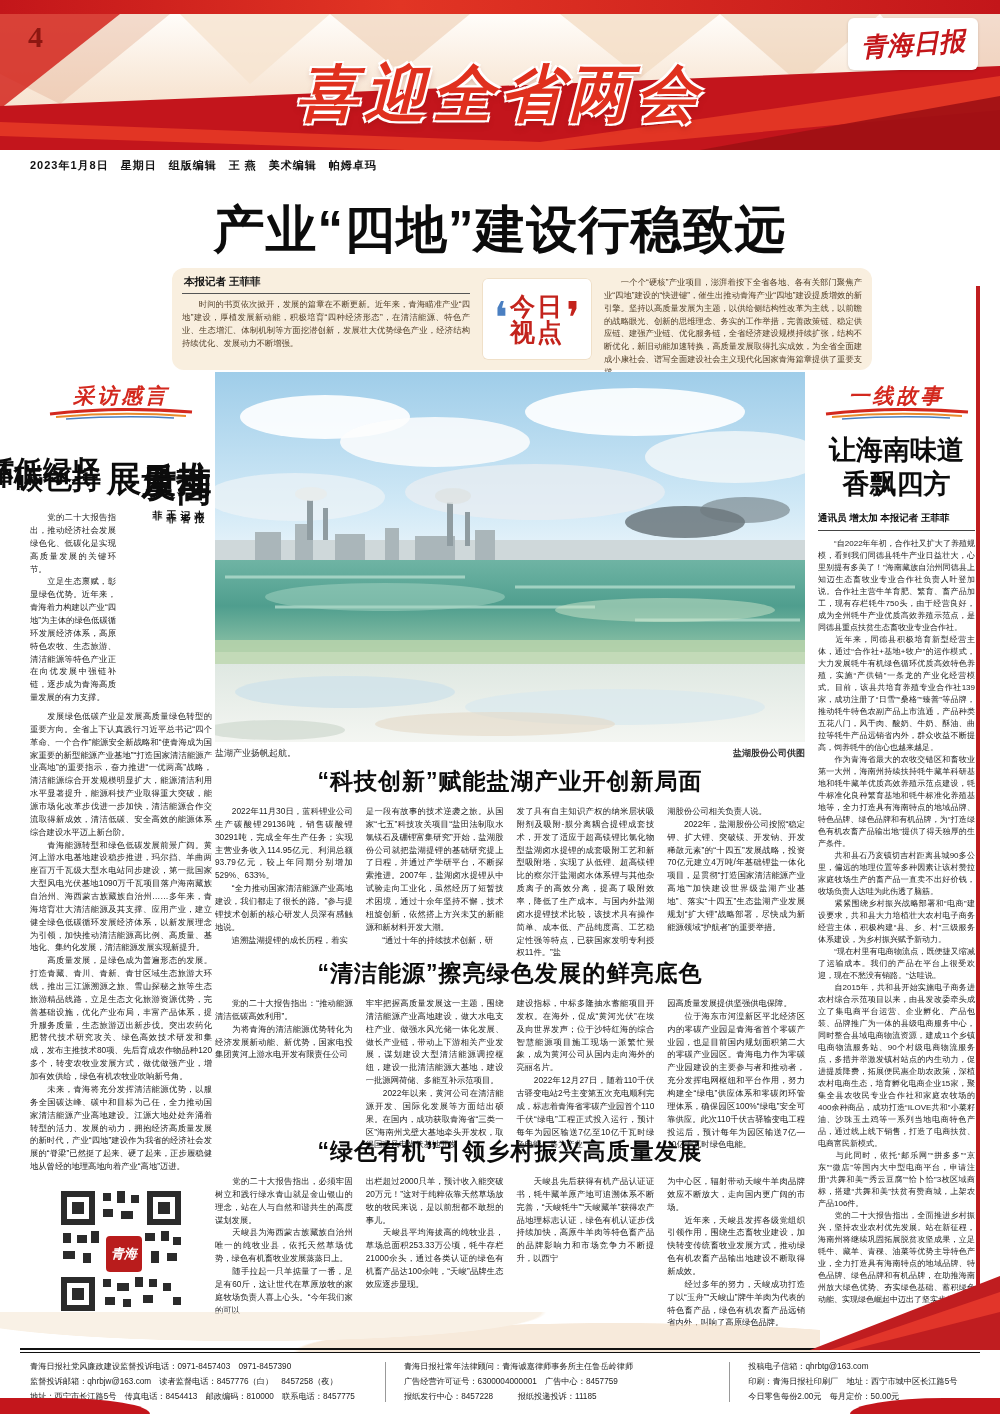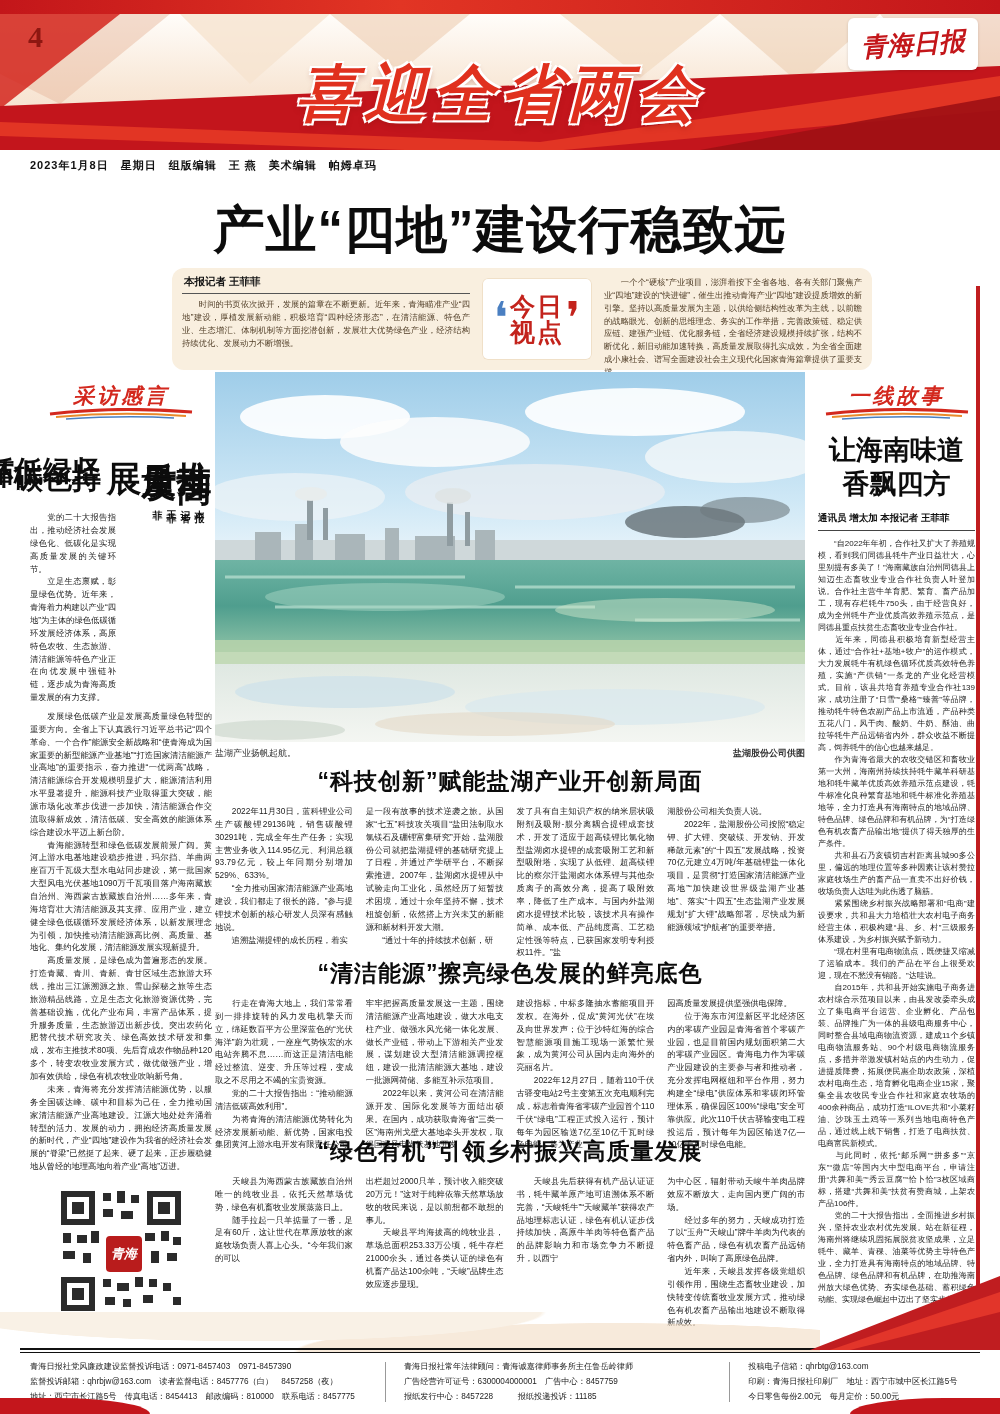--- a/index.html
+++ b/index.html
@@ -280,21 +280,20 @@
           <p class="bp">湖股份公司相关负责人说。</p>
           <p class="bp">　　2022年，盐湖股份公司按照“稳定钾、扩大锂、突破镁、开发钠、开发稀散元素”的“十四五”发展战略，投资70亿元建立4万吨/年基础锂盐一体化项目，是贯彻“打造国家清洁能源产业高地”“加快建设世界级盐湖产业基地”、落实“十四五”生态盐湖产业发展规划“扩大锂”战略部署，尽快成为新能源领域“护航者”的重要举措。</p>
         </div>
     </div>
   </div>
 
   <div class="article" style="top:958px">
     <h2 class="art-head">“清洁能源”擦亮绿色发展的鲜亮底色</h2>
     <div class="cols">
       <div>
-          <p class="bp">　　行走在青海大地上，我们常常看到一排排旋转的风力发电机擎天而立，绵延数百平方公里深蓝色的“光伏海洋”蔚为壮观，一座座气势恢宏的水电站奔腾不息……而这正是清洁电能经过整流、逆变、升压等过程，变成取之不尽用之不竭的宝贵资源。</p>
           <p class="bp">　　党的二十大报告指出：“推动能源清洁低碳高效利用”。</p>
           <p class="bp">　　为将青海的清洁能源优势转化为经济发展新动能、新优势，国家电投集团黄河上游水电开发有限责任公司</p>
         </div>
       <div>
           <p class="bp">牢牢把握高质量发展这一主题，围绕清洁能源产业高地建设，做大水电支柱产业、做强水风光储一体化发展、做长产业链，带动上下游相关产业发展，谋划建设大型清洁能源调控枢纽，建设一批清洁能源大基地，建设一批源网荷储、多能互补示范项目。</p>
           <p class="bp">　　2022年以来，黄河公司在清洁能源开发、国际化发展等方面结出硕果。在国内，成功获取青海省“三类一区”海南州戈壁大基地牵头开发权，取得国家风电光伏基地开发</p>
         </div>
       <div>
           <p class="bp">建设指标，中标多隆抽水蓄能项目开发权。在海外，促成“黄河光伏”在埃及向世界发声；位于沙特红海的综合智慧能源项目施工现场一派繁忙景象，成为黄河公司从国内走向海外的亮丽名片。</p>
           <p class="bp">　　2022年12月27日，随着110千伏古驿变电站2号主变第五次充电顺利完成，标志着青海省零碳产业园首个110千伏“绿电”工程正式投入运行，预计每年为园区输送7亿至10亿千瓦时绿色电能，将为产业</p>
@@ -303,34 +302,35 @@
           <p class="bp">园高质量发展提供坚强供电保障。</p>
           <p class="bp">　　位于海东市河湟新区平北经济区内的零碳产业园是青海省首个零碳产业园，也是目前国内规划面积第二大的零碳产业园区。青海电力作为零碳产业园建设的主要参与者和推动者，充分发挥电网枢纽和平台作用，努力构建全“绿电”供应体系和零碳闭环管理体系，确保园区100%“绿电”安全可靠供应。此次110千伏古驿输变电工程投运后，预计每年为园区输送7亿—10亿千瓦时绿色电能。</p>
         </div>
     </div>
   </div>
 
   <div class="article" style="top:1136px">
     <h2 class="art-head">“绿色有机”引领乡村振兴高质量发展</h2>
     <div class="cols">
       <div>
+          <p class="bp">　　党的二十大报告指出，必须牢固树立和践行绿水青山就是金山银山的理念，站在人与自然和谐共生的高度谋划发展。</p>
           <p class="bp">　　天峻县为海西蒙古族藏族自治州唯一的纯牧业县，依托天然草场优势，绿色有机畜牧业发展蒸蒸日上。</p>
           <p class="bp">　　随手拉起一只羊掂量了一番，足足有60斤，这让世代在草原放牧的家庭牧场负责人喜上心头。“今年我们家的可以</p>
         </div>
       <div>
           <p class="bp">出栏超过2000只羊，预计收入能突破20万元！”这对于纯粹依靠天然草场放牧的牧民来说，是以前想都不敢想的事儿。</p>
           <p class="bp">　　天峻县平均海拔高的纯牧业县，草场总面积253.33万公顷，牦牛存栏21000余头，通过各类认证的绿色有机畜产品达100余吨，“天峻”品牌生态效应逐步显现。</p>
         </div>
       <div>
           <p class="bp">　　天峻县先后获得有机产品认证证书，牦牛藏羊原产地可追溯体系不断完善，“天峻牦牛”“天峻藏羊”获得农产品地理标志认证，绿色有机认证步伐持续加快，高原牛羊肉等特色畜产品的品牌影响力和市场竞争力不断提升，以西宁</p>
         </div>
       <div>
           <p class="bp">为中心区，辐射带动天峻牛羊肉品牌效应不断放大，走向国内更广阔的市场。</p>
+          <p class="bp">　　近年来，天峻县发挥各级党组织引领作用，围绕生态畜牧业建设，加快转变传统畜牧业发展方式，推动绿色有机农畜产品输出地建设不断取得新成效。</p>
           <p class="bp">　　经过多年的努力，天峻成功打造了以“玉舟”“天峻山”牌牛羊肉为代表的特色畜产品，绿色有机农畜产品远销省内外，叫响了高原绿色品牌。</p>
-          <p class="bp">　　近年来，天峻县发挥各级党组织引领作用，围绕生态畜牧业建设，加快转变传统畜牧业发展方式，推动绿色有机农畜产品输出地建设不断取得新成效。</p>
         </div>
     </div>
   </div>
 
   <div class="right-col">
     <div class="sec-label">一线故事</div>
     <svg class="swoosh" width="150" height="12">
       <path d="M4 6 Q70 -2 146 4" stroke="#d3281e" stroke-width="3" fill="none"></path>
       <path d="M10 9 Q75 3 140 8" stroke="#e98a2b" stroke-width="2" fill="none"></path>
       <path d="M20 11 Q80 7 128 10" stroke="#4a7fc1" stroke-width="1.6" fill="none"></path>

